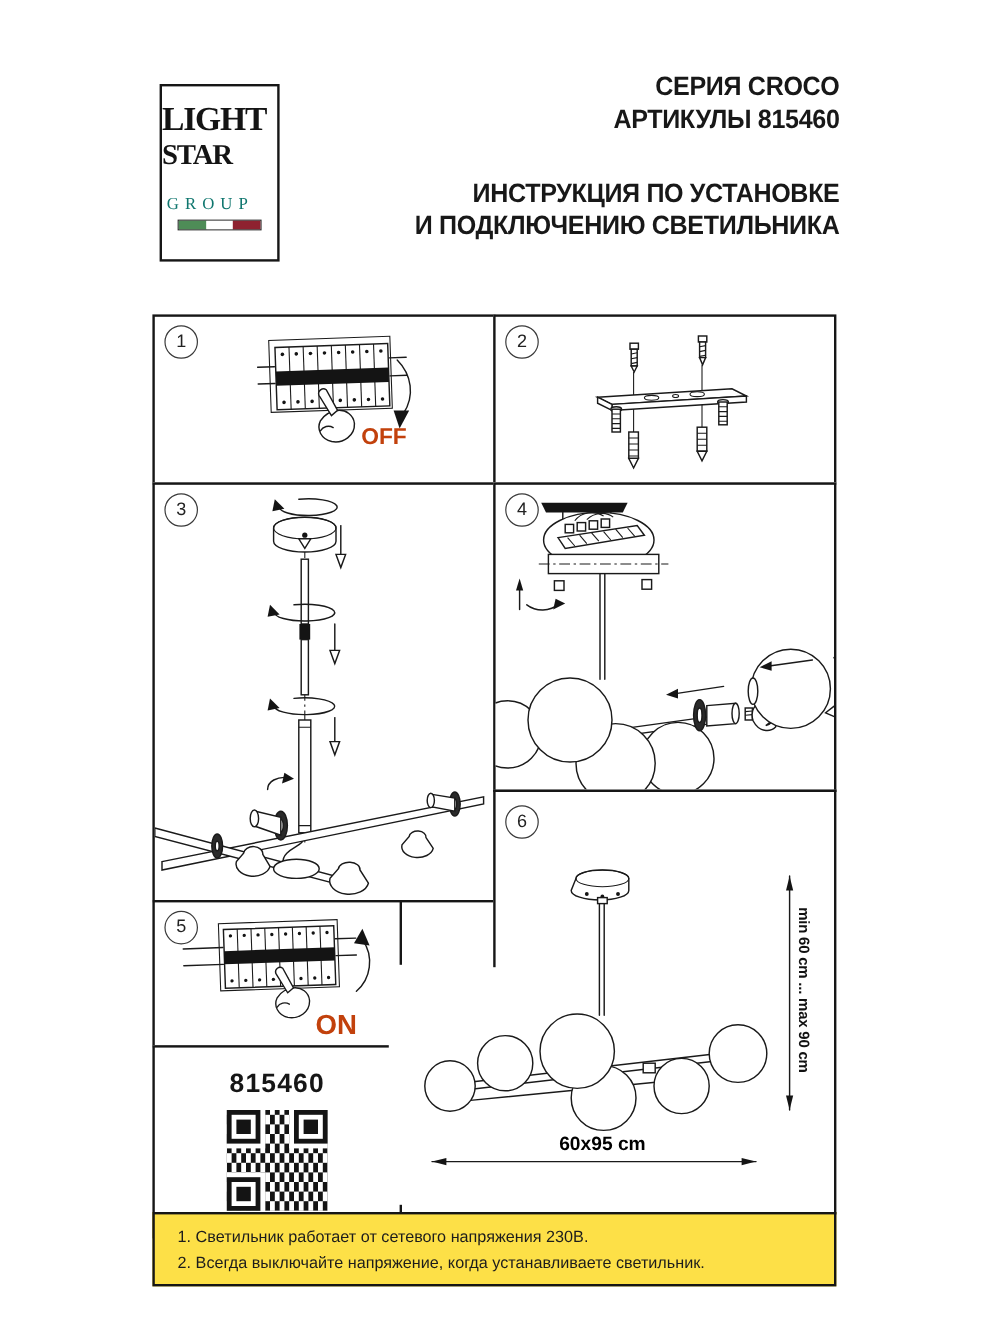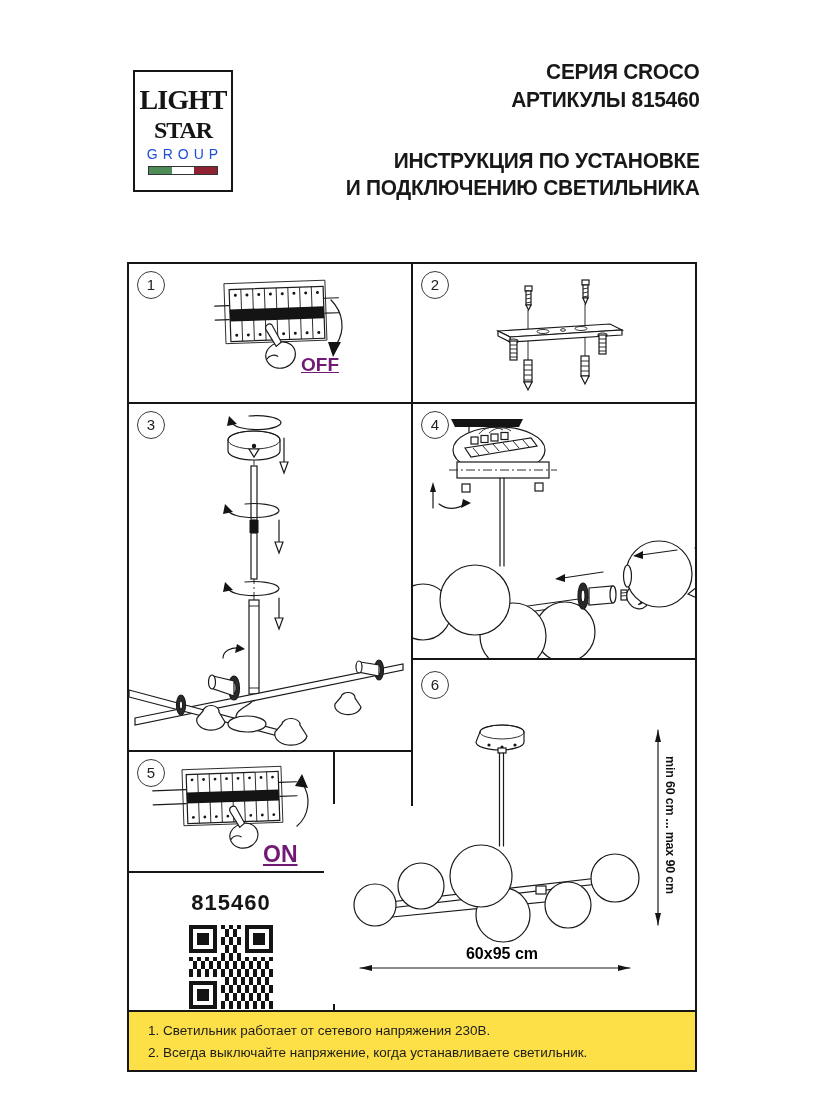--- a/index.html
+++ b/index.html
@@ -6,34 +6,34 @@
   body{
     width:826px;height:1100px;position:relative;background:#ffffff;
     font-family:"Liberation Sans", sans-serif;color:#1a1a1a;overflow:hidden;
   }
   .abs{position:absolute;}
   .panel{position:absolute;border:2px solid #161616;background:#fff;box-sizing:border-box;}
   .num{
     position:absolute;width:26px;height:26px;border:1.6px solid #3a3a3a;border-radius:50%;
     text-align:center;line-height:26px;font-size:15px;color:#222;background:#fff;
   }
-  .drawlabel{position:absolute;font-weight:bold;color:#701a75;text-decoration:underline;}
+  .drawlabel{position:absolute;font-weight:bold;color:#c2410c;}
   svg{position:absolute;overflow:visible;}
   .st{stroke:#1a1a1a;stroke-width:1.2;fill:none;stroke-linecap:round;stroke-linejoin:round;}
   .thin{stroke:#1a1a1a;stroke-width:0.9;fill:none;}
   .wf{stroke:#1a1a1a;stroke-width:1.2;fill:#ffffff;}
   .bf{fill:#141414;stroke:none;}
   .dash{stroke:#1a1a1a;stroke-width:0.9;fill:none;stroke-dasharray:9 3 2 3;}
   .logo-box{
-    position:absolute;left:133px;top:70px;width:100px;height:122px;
-    border:2px solid #161616;box-sizing:border-box;text-align:center;background:#fff;
+    position:absolute;left:133px;top:70px;width:100px;height:148px;
+    border:2px solid #161616;box-sizing:border-box;background:#fff;
   }
   .logo-w1{font-family:"Liberation Serif",serif;font-weight:bold;font-size:28px;line-height:28px;letter-spacing:-1px;margin-top:14px;color:#141414;}
   .logo-w2{font-family:"Liberation Serif",serif;font-weight:bold;font-size:24px;line-height:32px;letter-spacing:-1px;color:#141414;}
-  .logo-w3{font-size:14px;letter-spacing:5px;color:#1d4ed8;margin-top:0;margin-left:4px;}
+  .logo-w3{font-size:14px;letter-spacing:5px;color:#0f766e;margin-top:17px;margin-left:4px;font-family:Liberation Serif, serif;}
   .flag{display:flex;width:68px;height:7px;border:1px solid #333;margin:4px auto 0 auto;box-sizing:content-box;}
   .flag div{height:100%;}
   .title-block{
     position:absolute;top:58px;right:126px;text-align:right;font-weight:bold;color:#181818;
     transform:scaleX(0.95);transform-origin:100% 0;
   }
   .title-sm{font-size:22px;line-height:28px;letter-spacing:-0.3px;}
   .title-big{font-size:22px;line-height:26px;letter-spacing:-0.3px;margin-top:34px;}
   .footer-box{
     position:absolute;left:127px;top:1010px;width:570px;height:62px;border:2px solid #161616;

